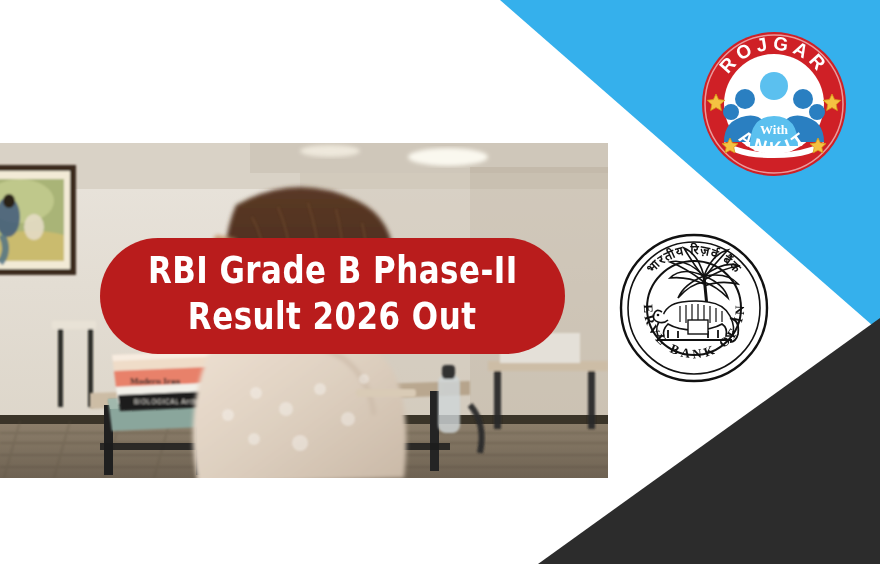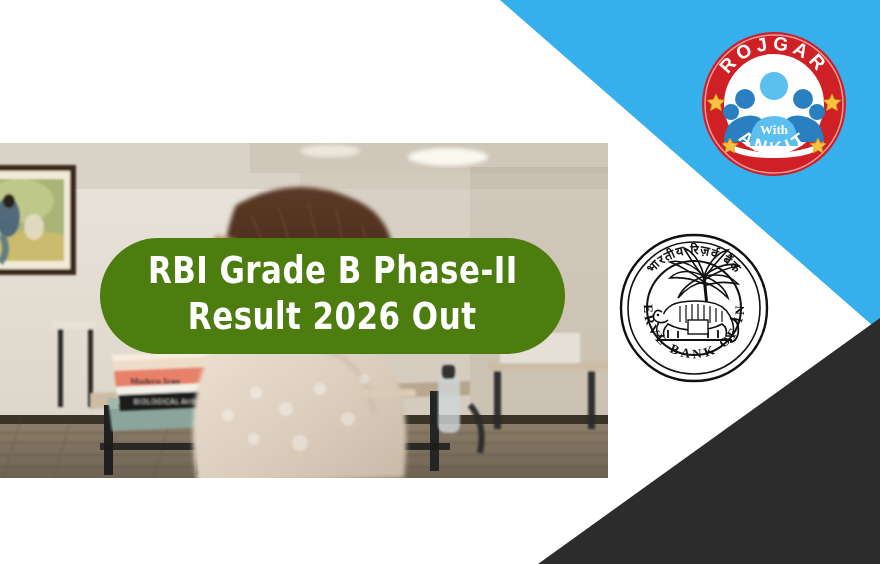--- a/index.html
+++ b/index.html
@@ -17,21 +17,21 @@
   
   .photo{
     position:absolute;left:0;top:143px;width:608px;height:335px;
     overflow:hidden;background:#b6aa98;
   }
   .photo svg{display:block;width:608px;height:335px;}
 
   
   .title-banner{
     position:absolute;left:100px;top:238px;width:465px;height:116px;
-    background:#4d7c0f;border-radius:58px;
+    background:#b91c1c;border-radius:58px;
     display:flex;flex-direction:column;align-items:center;justify-content:center;
     box-sizing:border-box;padding:4px 26px 8px;
   }
   .title-line{
     color:#ffffff;
     font-family:"DejaVu Sans Condensed","Liberation Sans Narrow","Liberation Sans",sans-serif;
     font-weight:bold;
     font-size:37px;
     line-height:46px;
     letter-spacing:0.5px;

